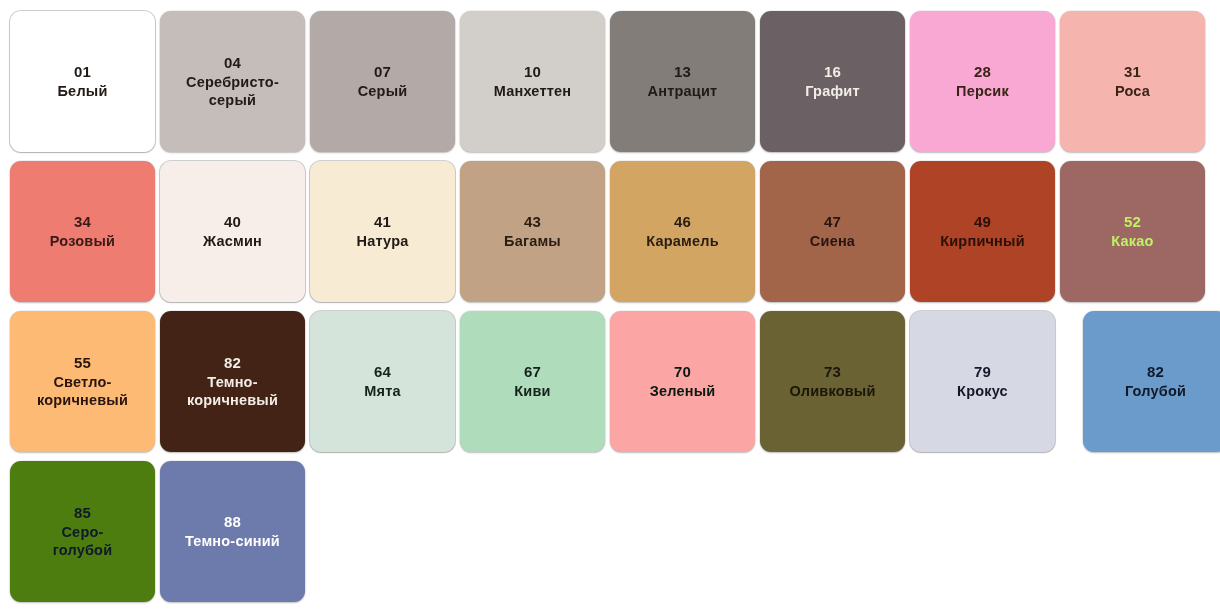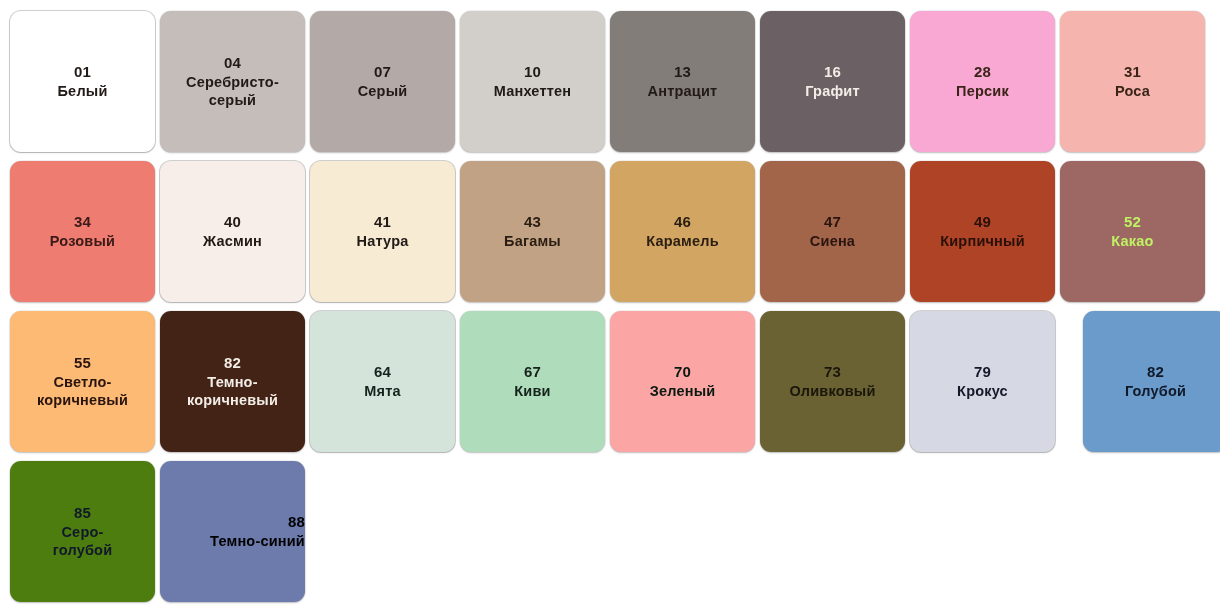--- a/index.html
+++ b/index.html
@@ -166,17 +166,17 @@
     </div>
     <div class="swatch" style="background: rgb(107, 155, 202); color: rgb(16, 25, 42); margin-left: 23px;">
       <div class="swatch-code">82</div>
       <div class="swatch-name">Голубой</div>
     </div>
     <div class="swatch" style="background: #4d7c0f; color: rgb(16, 25, 42);">
       <div class="swatch-code">85</div>
       <div class="swatch-name">Серо-
 голубой</div>
     </div>
-    <div class="swatch" style="background: rgb(108, 123, 172); color: #000000; align-items: flex-end;">
+    <div class="swatch" style="background: rgb(108, 123, 172); color: #ffffff;">
       <div class="swatch-code">88</div>
       <div class="swatch-name">Темно-синий</div>
     </div>
   </div>
 
 </body></html>

